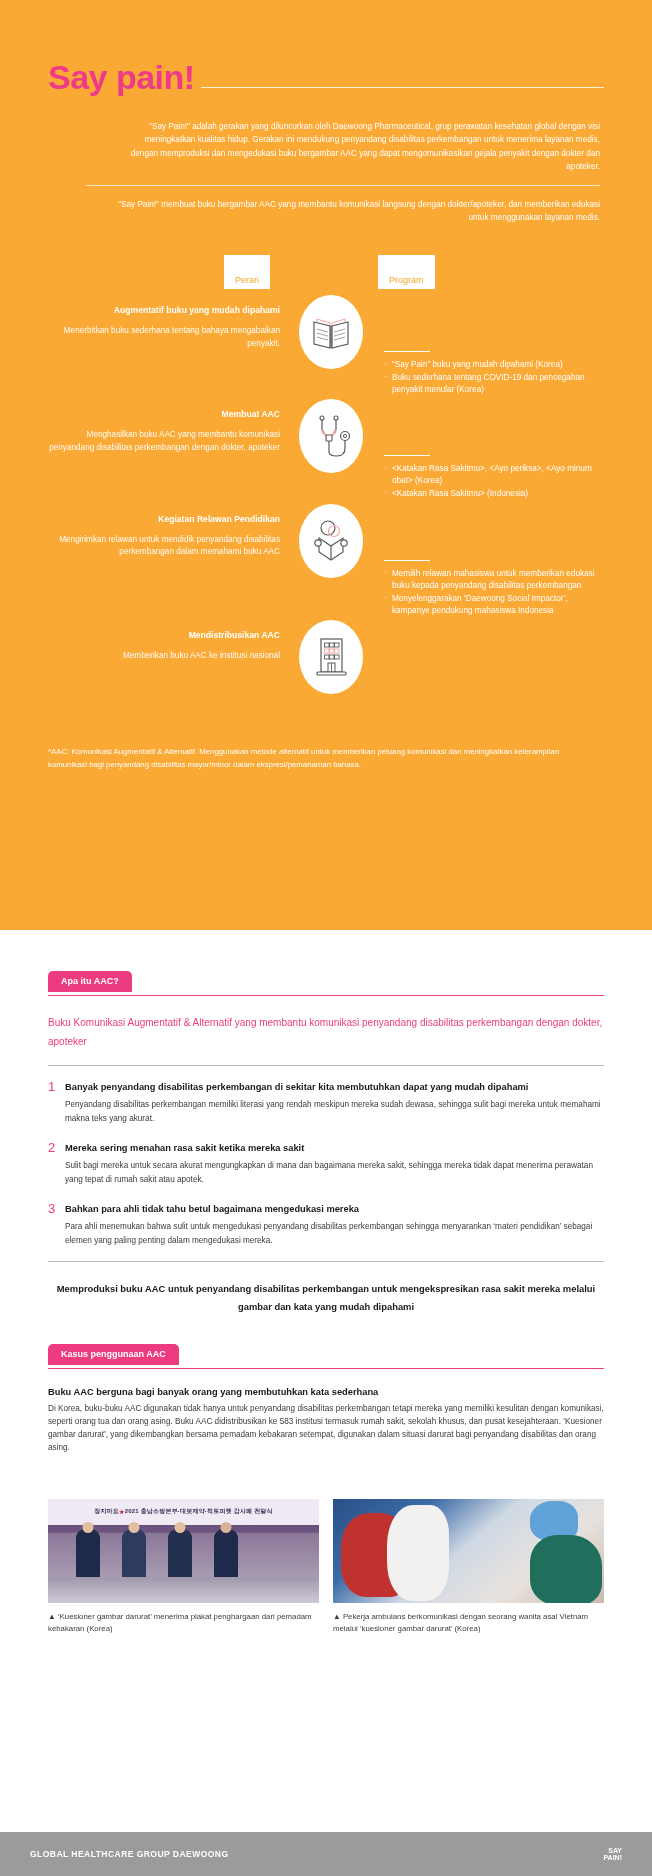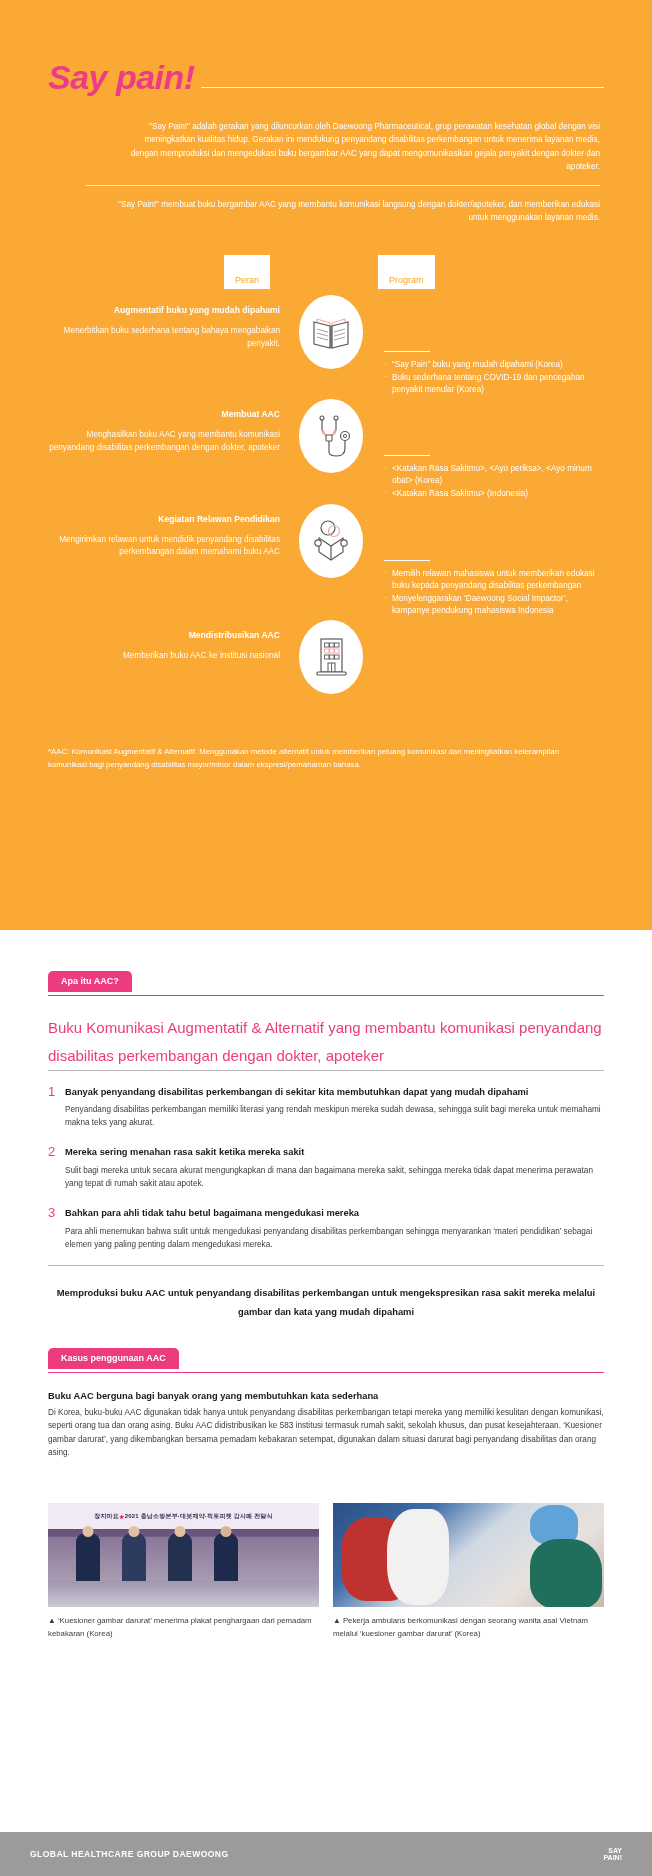--- a/index.html
+++ b/index.html
@@ -23,21 +23,20 @@
     gap: 0px;
     margin-bottom: 26px;
   }
   .hero-title {
     font-size: 34px;
     font-weight: bold;
     color: #ed3b8a;
     letter-spacing: -0.5px;
     line-height: 1;
     white-space: nowrap;
-    font-style: italic;
   }
   .hero-title-rule {
     flex: 1;
     border-bottom: 1px solid #ffffff;
     margin-bottom: 6px;
     margin-left: 6px;
     opacity: .85;
   }
   .hero-lead {
     color: #ffffff;
@@ -175,23 +174,23 @@
     z-index: 2;
   }
   .tab-underline {
     position: absolute;
     left: 0; right: 0; bottom: 0;
     border-bottom: 1.6px solid #ed3b7f;
   }
 
   .sec-lede {
     color: #ed3b7f;
-    font-size: 15px;
+    font-size: 10px;
     line-height: 1.85;
-    margin-bottom: 0;
+    margin-bottom: 14px;
   }
   .hr-grey { border-top: 1px solid #b9b9b9; margin: 0 0 14px 0; }
   .hr-grey2 { border-top: 1px solid #b9b9b9; margin: 14px 0 18px 0; }
 
   .numlist { list-style: none; }
   .numitem { display: flex; margin-bottom: 16px; }
   .numitem:last-child { margin-bottom: 6px; }
   .num {
     color: #ed3b7f;
     font-size: 13px;

